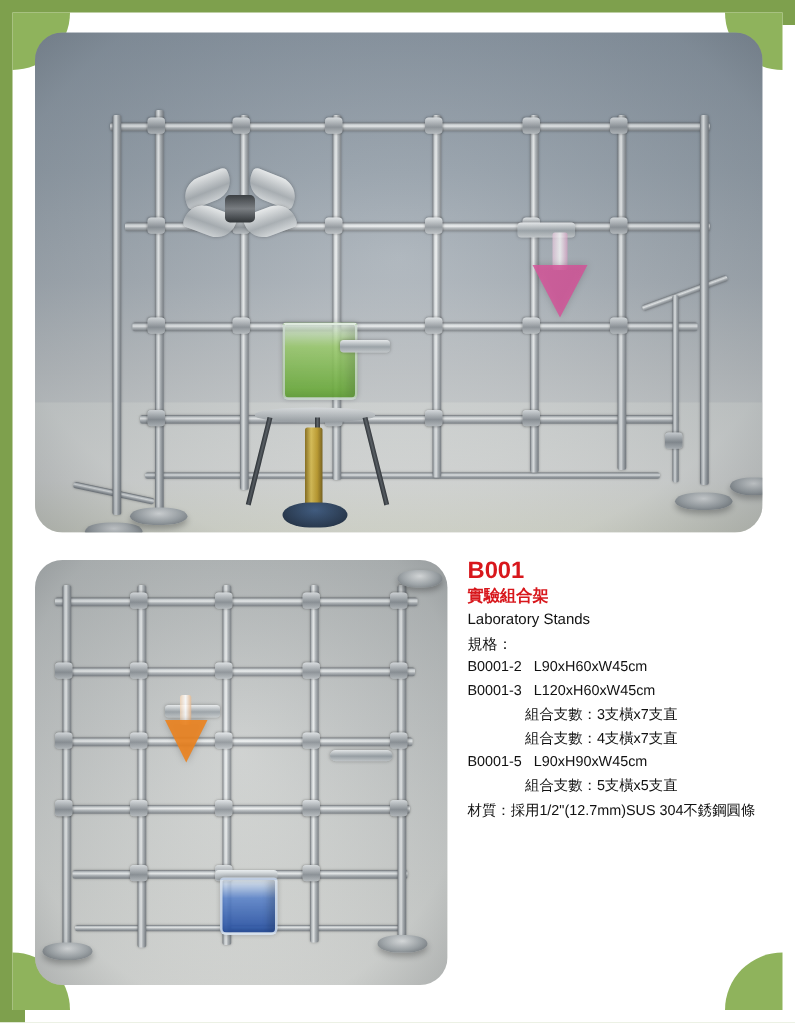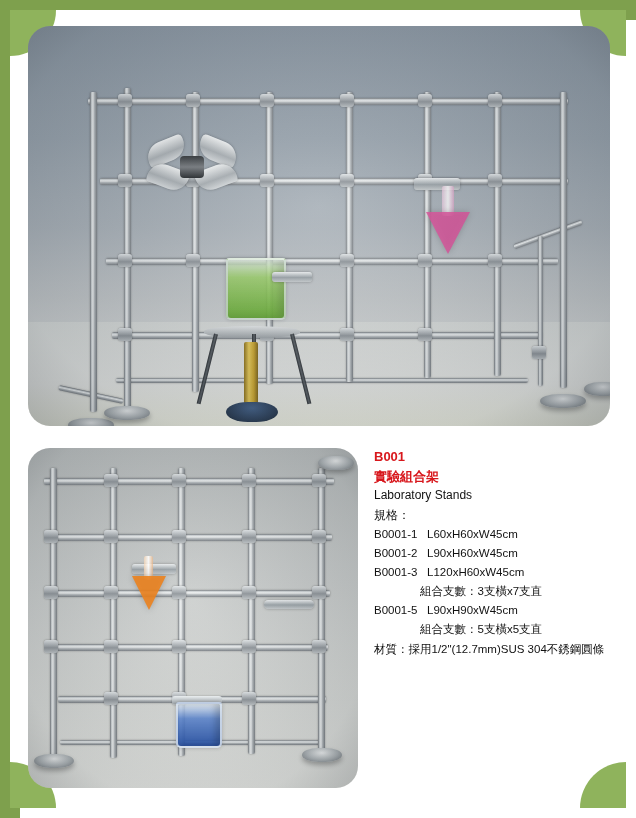--- a/index.html
+++ b/index.html
@@ -231,21 +231,21 @@
   }
 
   
   .spec-panel {
     position: absolute;
     left: 374px; top: 448px;
     width: 236px;
     color: #111;
   }
   .model-code {
-    font-size: 13px;
+    font-size: 19px;
     font-weight: bold;
     color: #d8171c;
     line-height: 18px;
     margin-bottom: 2px;
   }
   .title-cn {
     font-size: 13px;
     font-weight: bold;
     color: #d8171c;
     line-height: 18px;
@@ -418,39 +418,35 @@
 <div class="orange-flask"></div>
 <div class="blue-lid"></div>
 <div class="blue-beaker"></div>
 
 <div class="spec-panel">
   <div class="model-code">B001</div>
   <div class="title-cn">實驗組合架</div>
   <div class="title-en">Laboratory Stands</div>
   <div class="spec-label">規格：</div>
 
-  <div class="spec-row">
-    <span>B0001-1</span>
-    &nbsp;
-    <span>L60xH60xW45cm</span>
-  </div>
 
   <div class="spec-row">
     <span>B0001-2</span>
     &nbsp;
     <span>L90xH60xW45cm</span>
   </div>
 
   <div class="spec-row">
     <span>B0001-3</span>
     &nbsp;
     <span>L120xH60xW45cm</span>
   </div>
   <div class="spec-sub">組合支數：3支橫x7支直</div>
 
+  <div class="spec-sub">組合支數：4支橫x7支直</div>
 
   <div class="spec-row">
     <span>B0001-5</span>
     &nbsp;
     <span>L90xH90xW45cm</span>
   </div>
   <div class="spec-sub">組合支數：5支橫x5支直</div>
 
   <div class="material-line">材質：採用1/2"(12.7mm)SUS 304不銹鋼圓條</div>
 </div>

